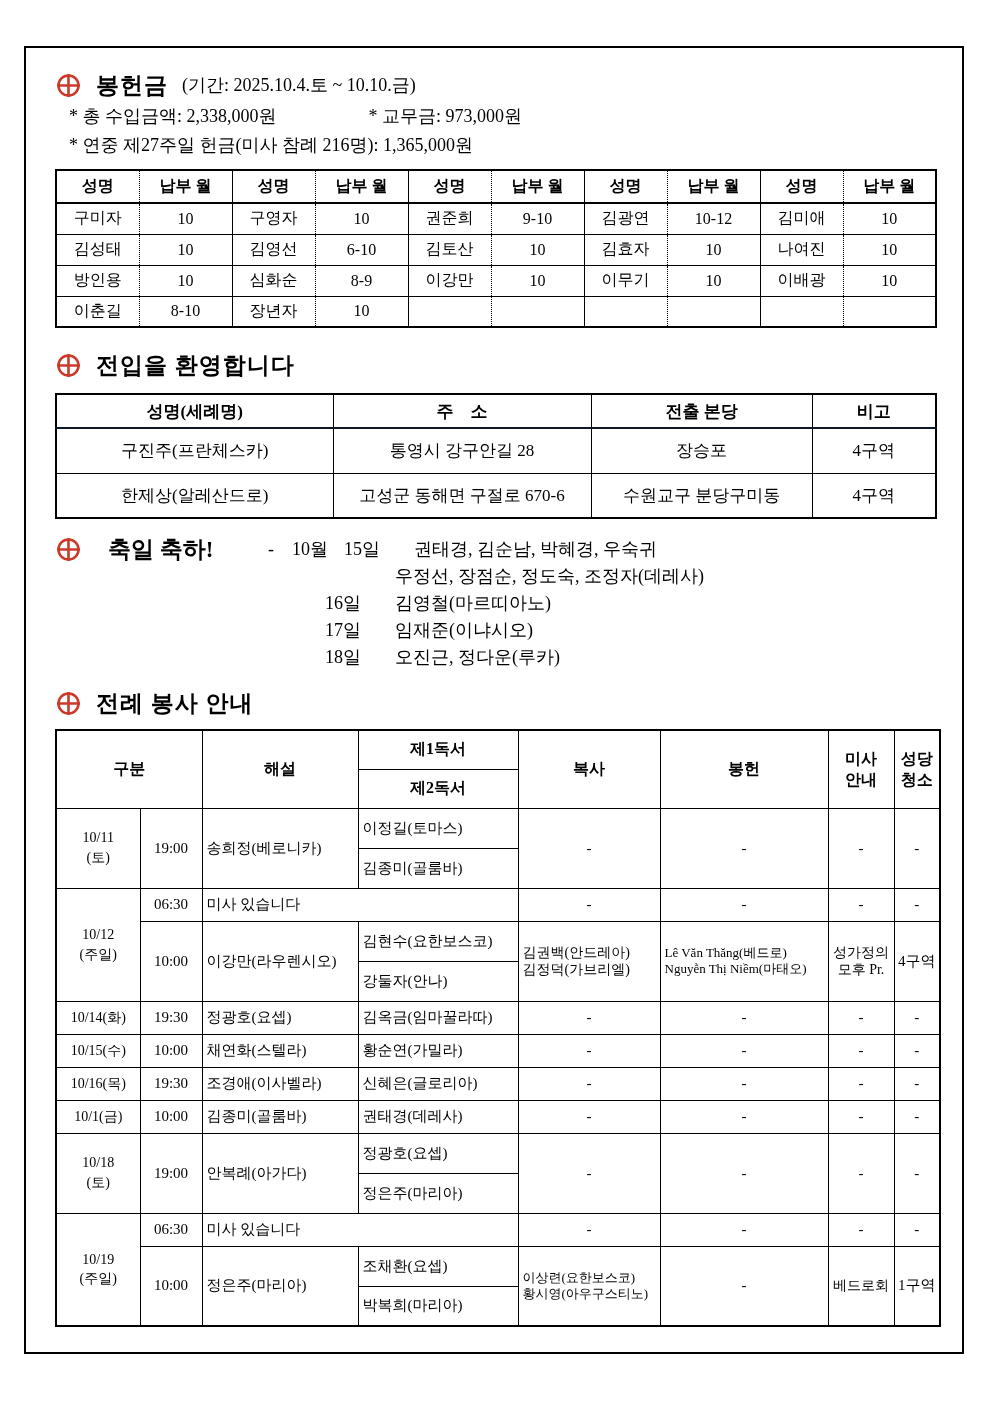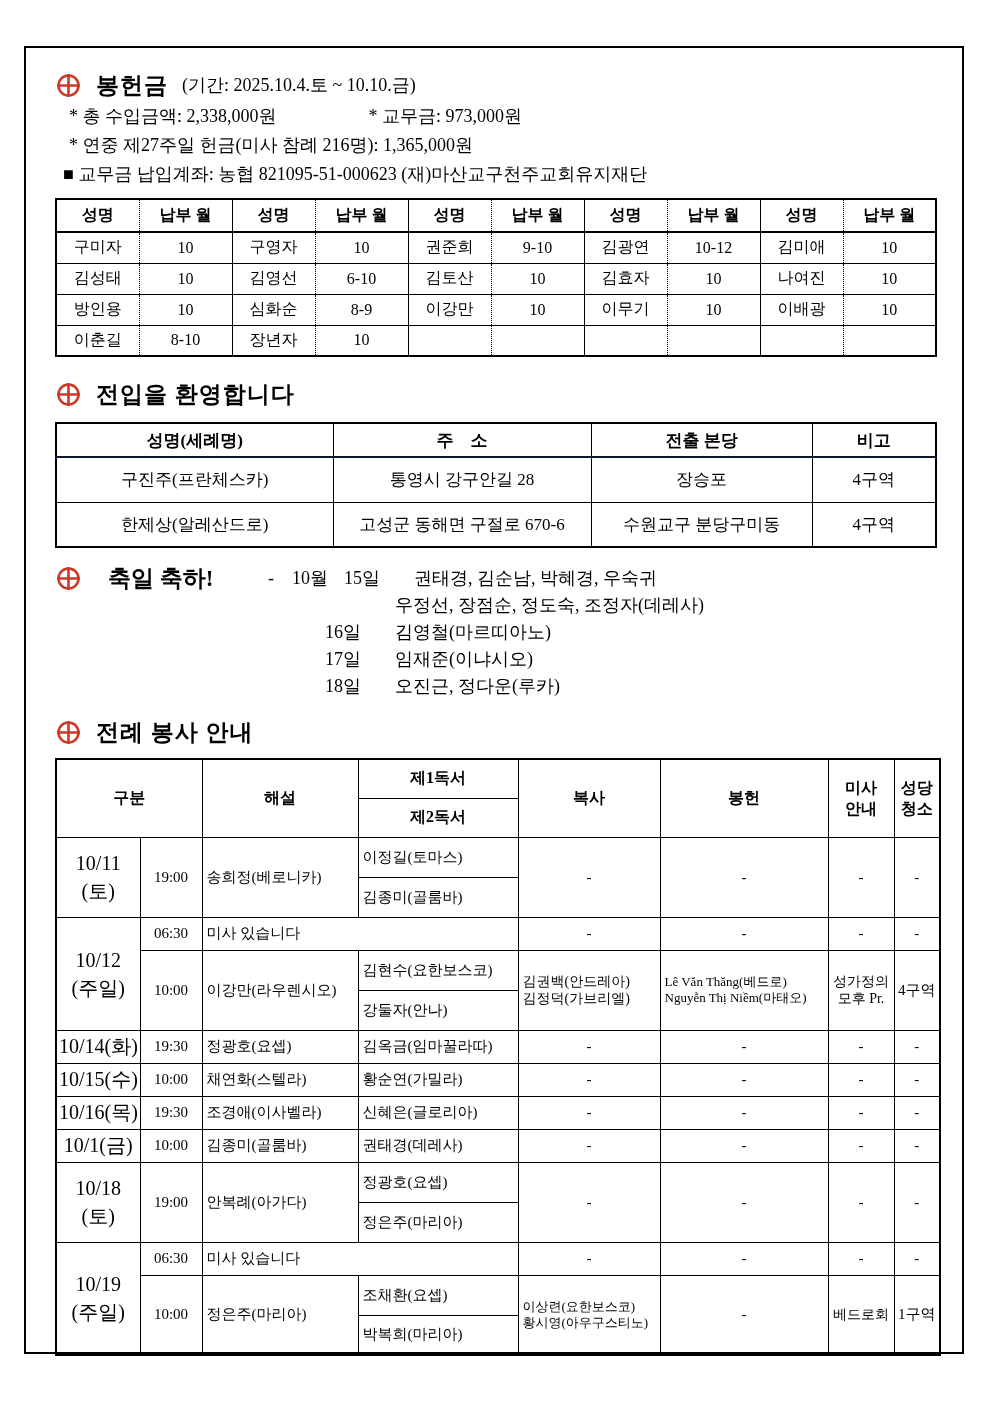--- a/index.html
+++ b/index.html
@@ -75,21 +75,21 @@
   }
   .t3 th { font-weight: bold; font-size: 16px; }
   .t3 thead tr { height: 39px; }
   .t3 tr.s td { height: 33px; }
   .t3 tr.d td { height: 40px; }
   .t3 td.lf { text-align: left; padding-left: 4px; }
   .t3 .sm { font-size: 13px; }
   .t3 .sm2 { font-size: 14px; text-align: center; }
   .t3 .stack span { display: block; line-height: 1.25; }
   .t3 th .line { display: block; line-height: 1.35; }
-  .t3 td.datec { font-size: 20px; }
+  .t3 td.datec { font-size: 14px; }
   .t3 td.datec span { display: block; line-height: 1.4; }
 </style>
 </head>
 <body>
 
 <div class="page-border"></div>
 
 <div class="content">
 
   <div class="sec-title">
@@ -98,21 +98,20 @@
       <path d="M13.5 2 V25 M2 13.5 H25" stroke="#cb3a2a" stroke-width="2.6" fill="none"></path>
     </svg>
     <span class="ttl">봉헌금</span>
     <span class="sub">(기간: 2025.10.4.토 ~ 10.10.금)</span>
   </div>
   <div class="off-line off-row">
     <span>* 총 수입금액: 2,338,000원</span>
     <span>* 교무금: 973,000원</span>
   </div>
   <div class="off-line">* 연중 제27주일 헌금(미사 참례 216명): 1,365,000원</div>
-  <div class="off-line acct">■ 교무금 납입계좌: 농협 821095-51-000623 (재)마산교구천주교회유지재단</div>
 
   <table class="t1">
     <colgroup>
       <col style="width:83px">
         <col style="width:93px">
       <col style="width:83px">
         <col style="width:93px">
       <col style="width:83px">
         <col style="width:93px">
       <col style="width:83px">

